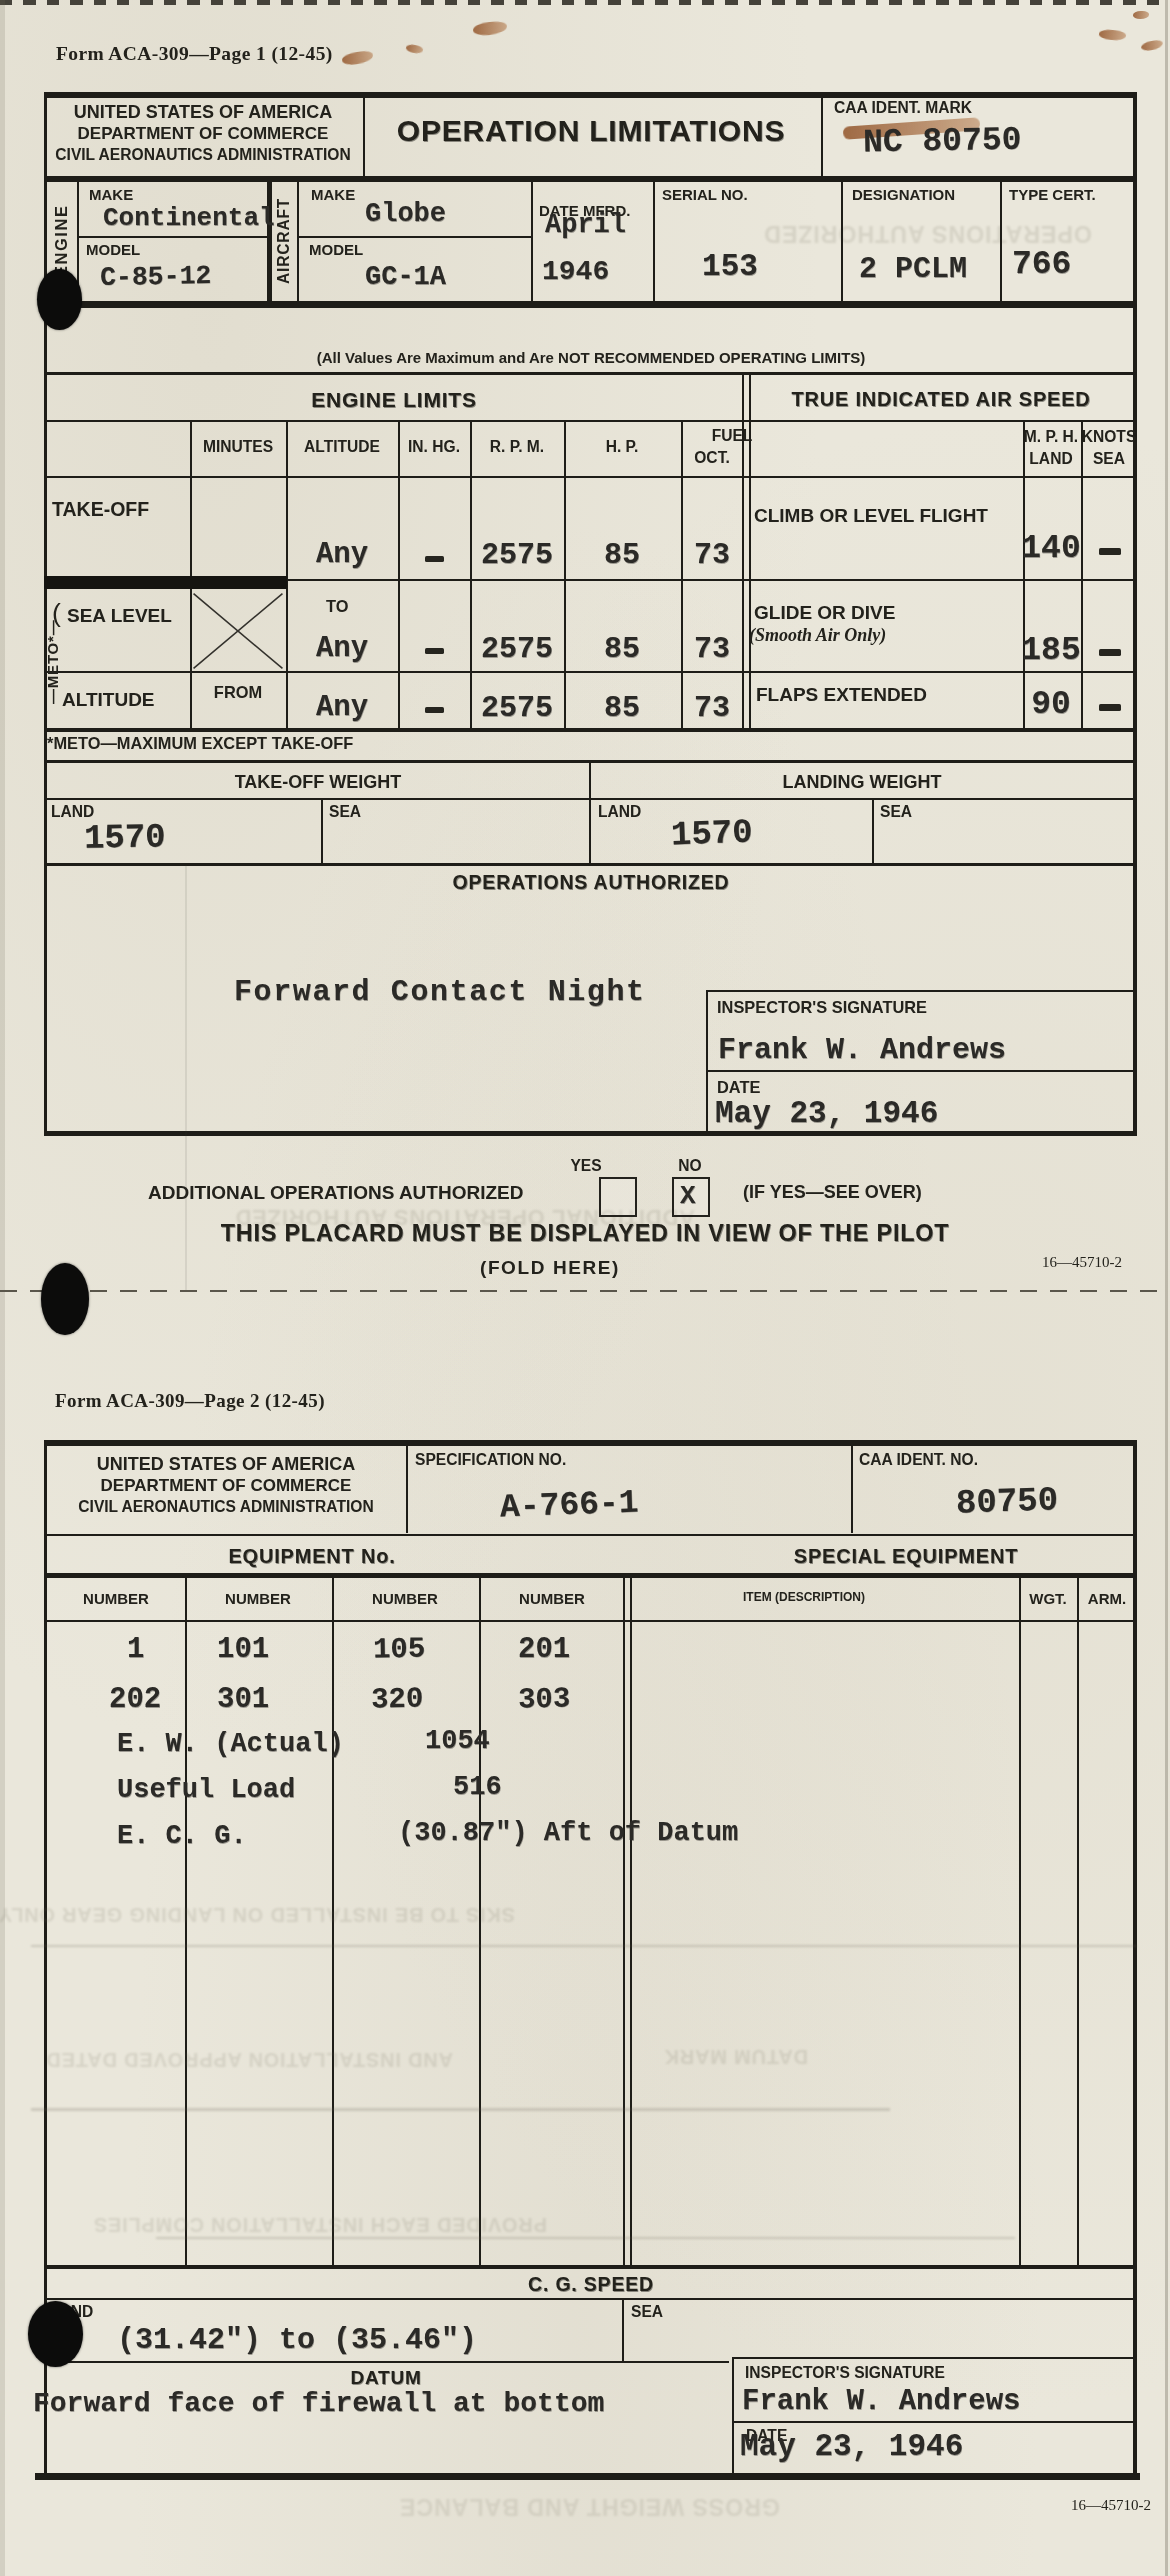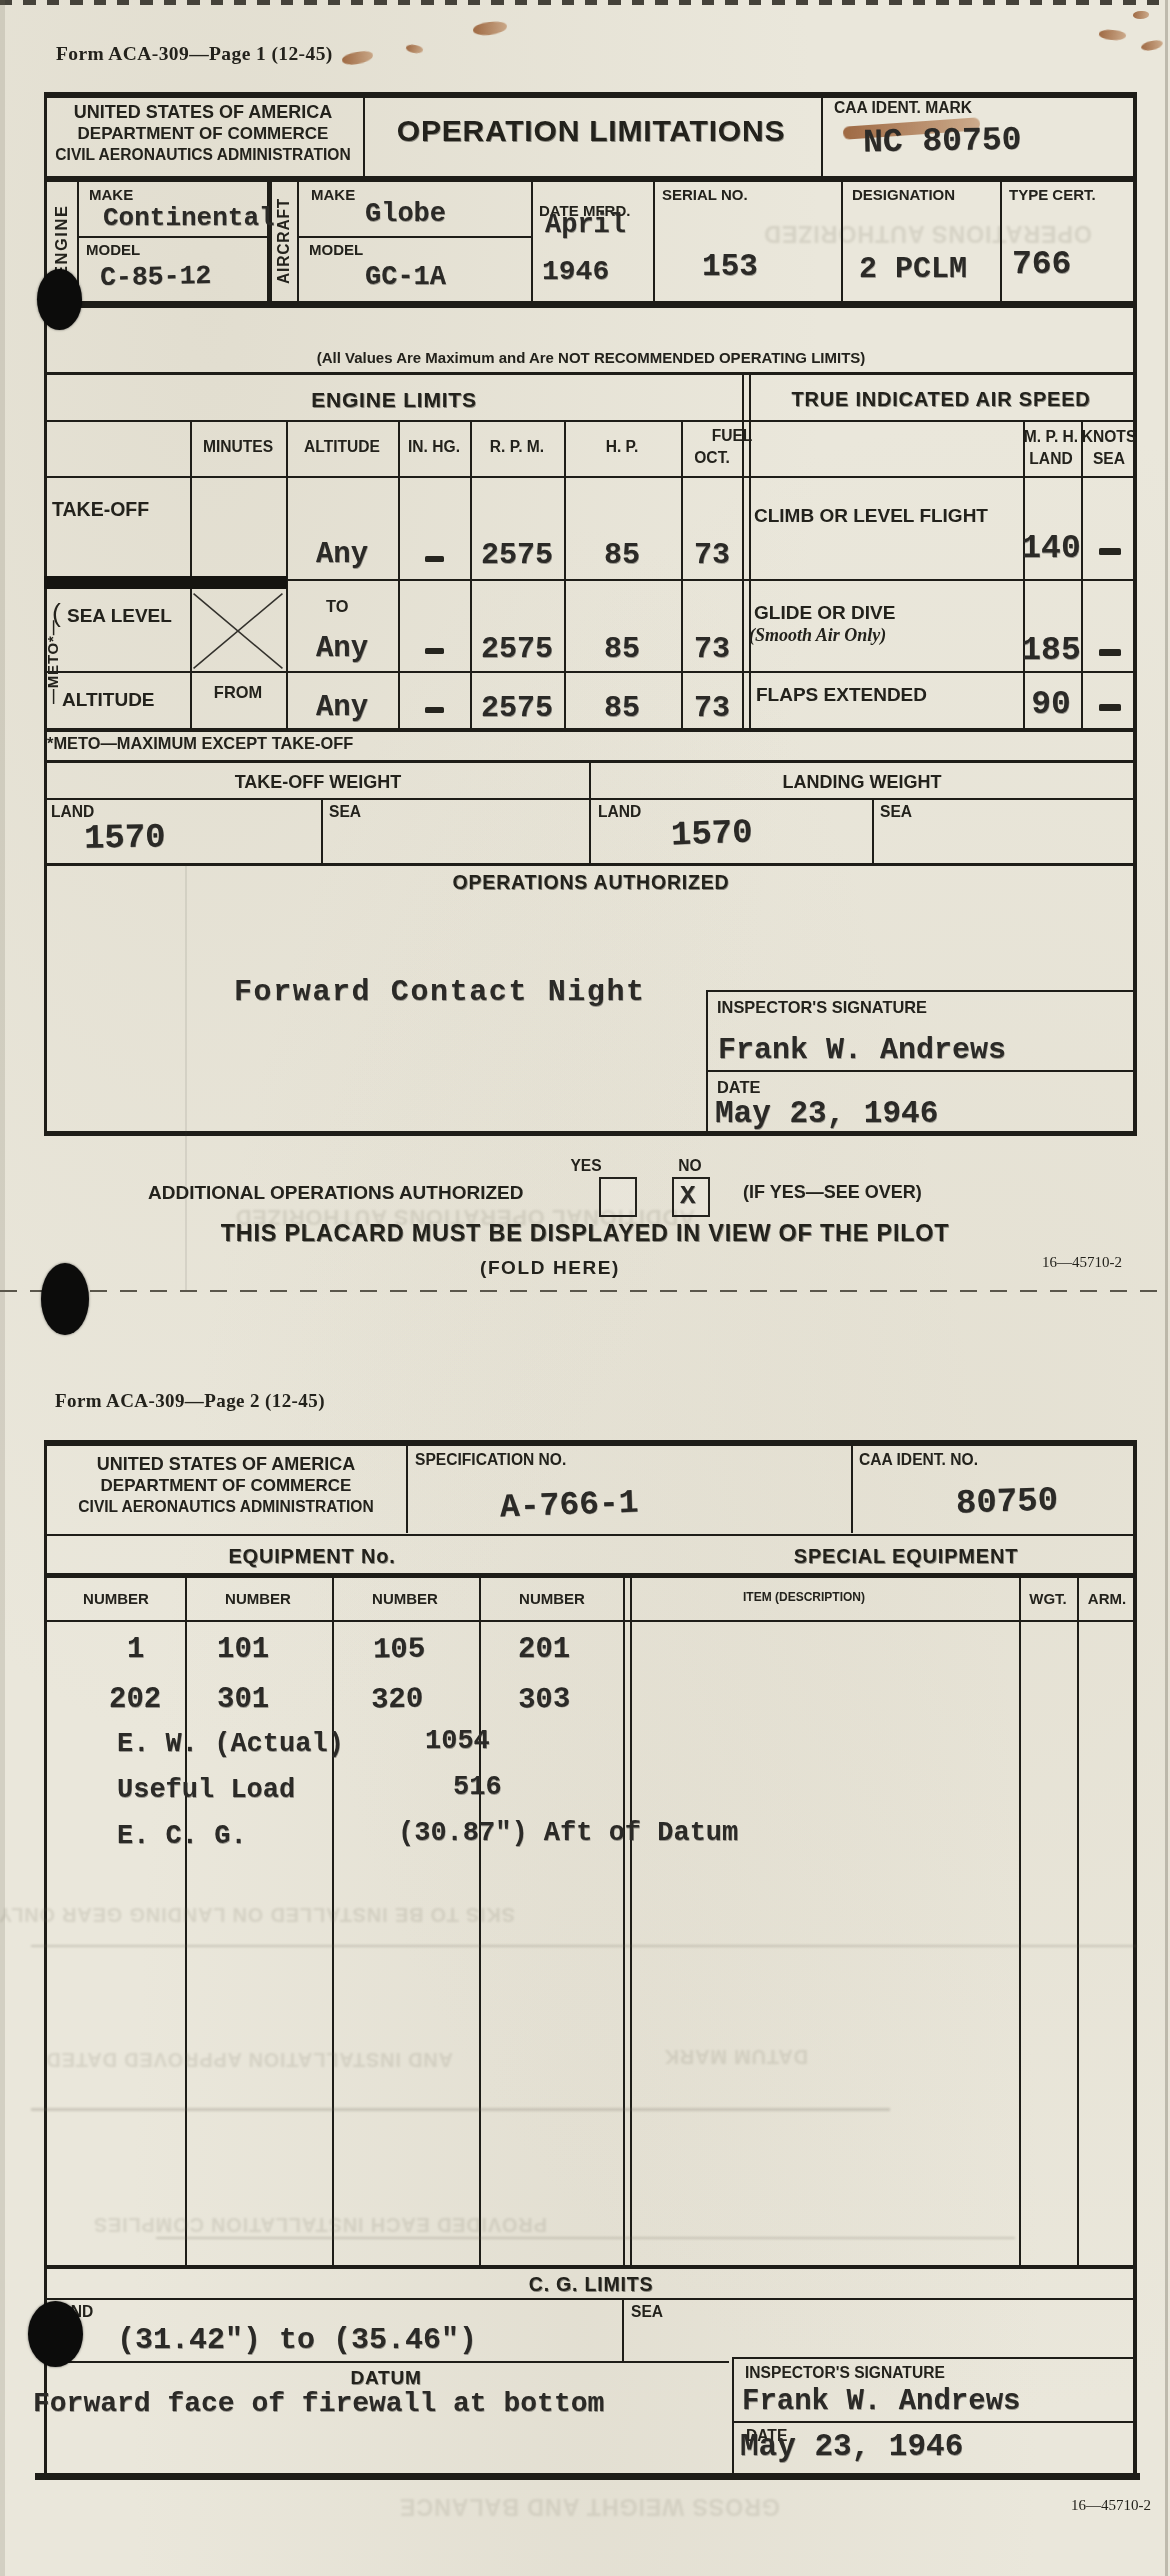--- a/index.html
+++ b/index.html
@@ -266,21 +266,21 @@
 
   <div class="bleed" style="left:47px;top:1905px;width:468px;">SKIS TO BE INSTALLED ON LANDING GEAR ONLY</div>
   <div class="smudge" style="left:31px;top:1945px;width:1106px;height:2.3px;"></div>
   <div class="bleed" style="left:47px;top:2050px;width:406px;">AND INSTALLATION APPROVED DATED</div>
   <div class="bleed" style="left:605px;top:2047px;width:203px;">DATUM MARK</div>
   <div class="smudge" style="left:31px;top:2108px;width:859px;height:3.1px;"></div>
   <div class="bleed" style="left:47px;top:2215px;width:500px;">PROVIDED EACH INSTALLATION COMPLIES</div>
   <div class="smudge" style="left:156px;top:2237px;width:859px;height:2.3px;"></div>
 
   <div class="r" style="left:44px;top:2265px;width:1093px;height:3.9px;"></div>
-  <div class="lb c stamp" style="left:591px;top:2275px;font-size:19.5px;">C. G. LIMITS</div>
+  <div class="lb c stamp" style="left:591px;top:2275px;font-size:19.5px;">C. G. SPEED</div>
   <div class="r" style="left:44px;top:2298px;width:1093px;height:2.3px;"></div>
   <div class="r" style="left:622px;top:2300px;width:1.6px;height:61px;"></div>
   <div class="lb" style="left:50px;top:2304px;font-size:15.6px;">LAND</div>
   <div class="lb" style="left:631px;top:2304px;font-size:15.6px;">SEA</div>
   <div class="t" style="left:117px;top:2325px;font-size:30px;">(31.42") to (35.46")</div>
   <div class="r" style="left:44px;top:2361px;width:685px;height:2.3px;"></div>
   <div class="lb c stamp" style="left:386px;top:2368px;font-size:19px;">DATUM</div>
   <div class="t" style="left:33px;top:2390px;font-size:28px;">Forward face of firewall at bottom</div>
 
   <div class="r" style="left:732px;top:2357px;width:405px;height:2.3px;"></div>

